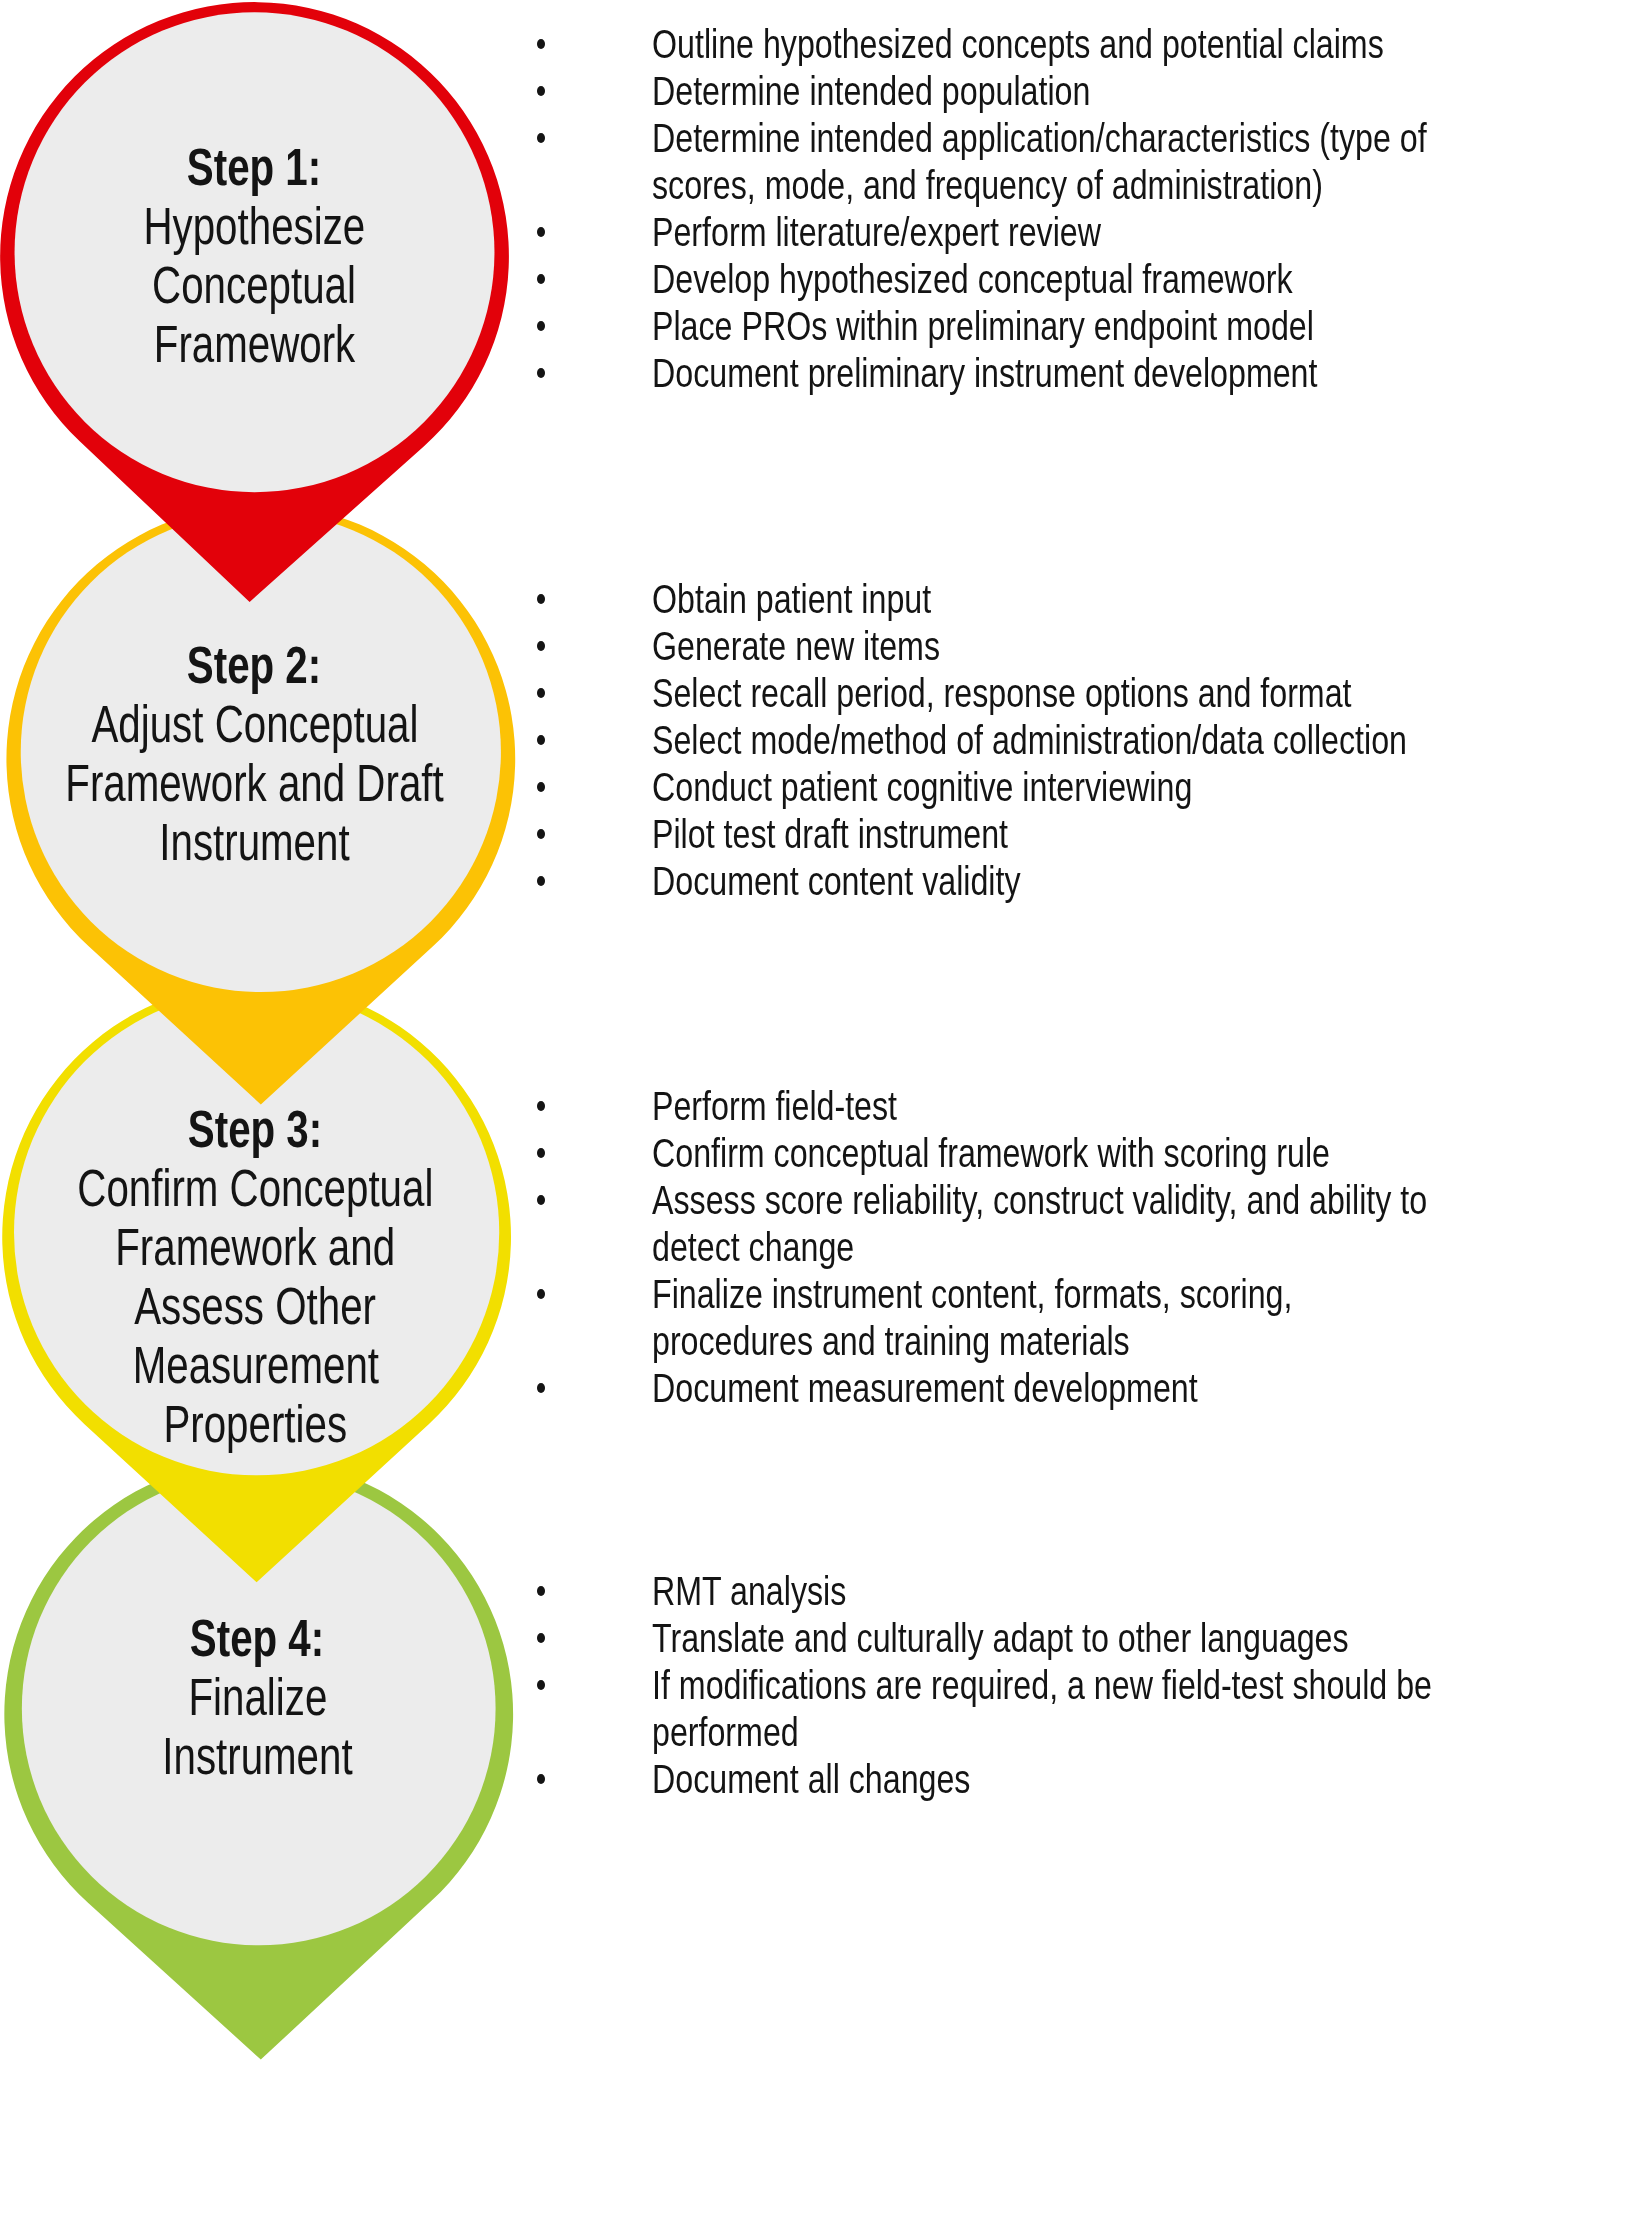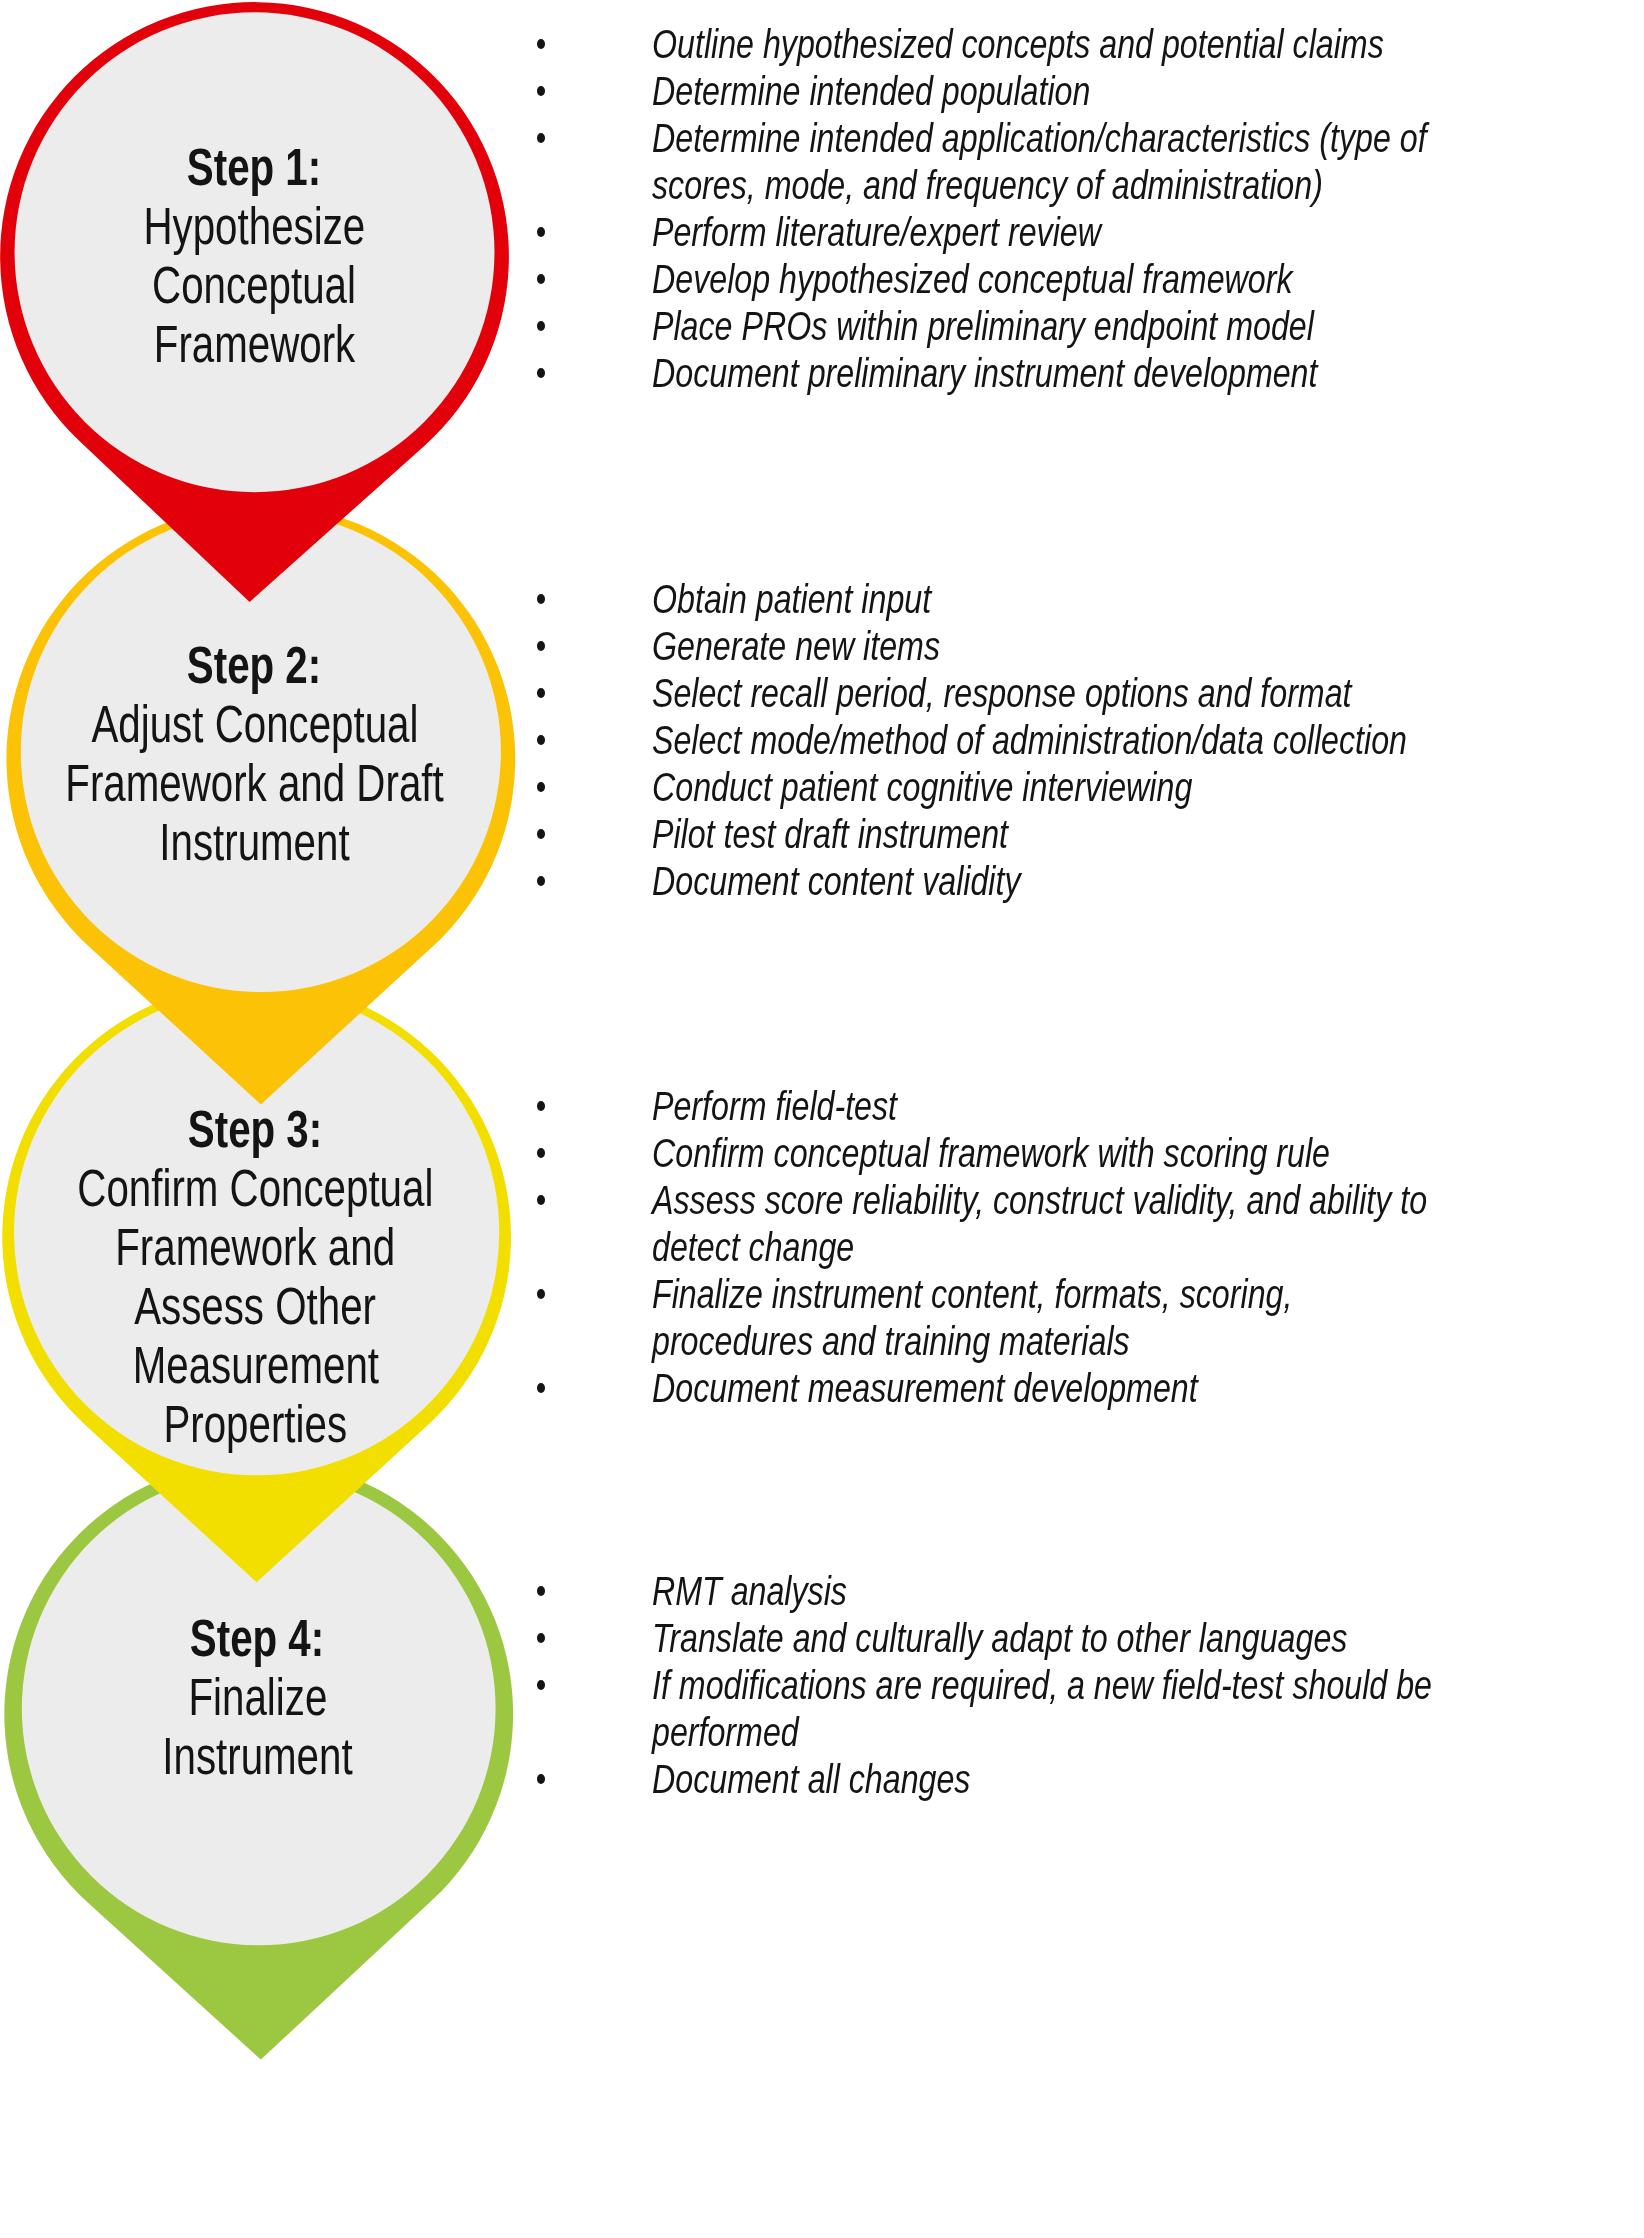--- a/index.html
+++ b/index.html
@@ -18,21 +18,21 @@
   .pin-label .hd .sc{font-weight:bold;}
 
   
   .bullets{position:absolute;color:#141414;}
   .bullets .row{position:relative;display:block;height:47px;line-height:47px;white-space:nowrap;}
   .bullets .sc{display:inline-block;transform:scaleX(0.785);transform-origin:0 50%;
                font-size:41px;line-height:47px;}
   .bullets .mk{position:absolute;left:-115px;top:17.5px;width:8px;height:10px;
                border-radius:50%;background:currentColor;font-size:0;line-height:0;
                overflow:hidden;text-indent:-700px;}
-  .bullets .tx{position:absolute;left:0;top:0;font-style:italic;}
+  .bullets .tx{position:absolute;left:0;top:0;}
 </style>
 </head>
 <body>
 
 <div id="stage">
   <svg id="pins" viewBox="0 0 2347 3195" width="1645" height="2239">
     <path d="M 125.00 2714.76 A 363 363 0 1 1 616.25 2711.78 L 372 2939 Z" fill="#9cc741"></path>
     <circle cx="369" cy="2438" r="338.0" fill="#ececec"></circle>
     <path d="M 120.38 2032.28 A 363 363 0 1 1 611.62 2032.28 L 366 2258 Z" fill="#f2df00"></path>
     <circle cx="366" cy="1759" r="346.2" fill="#ececec"></circle>

